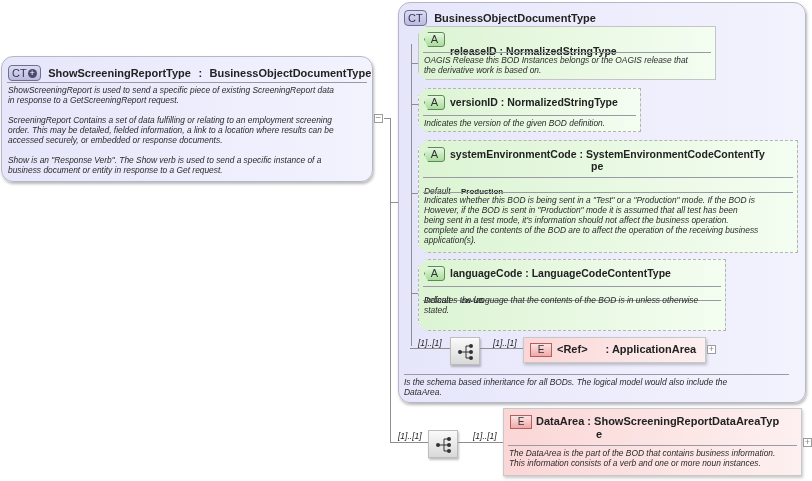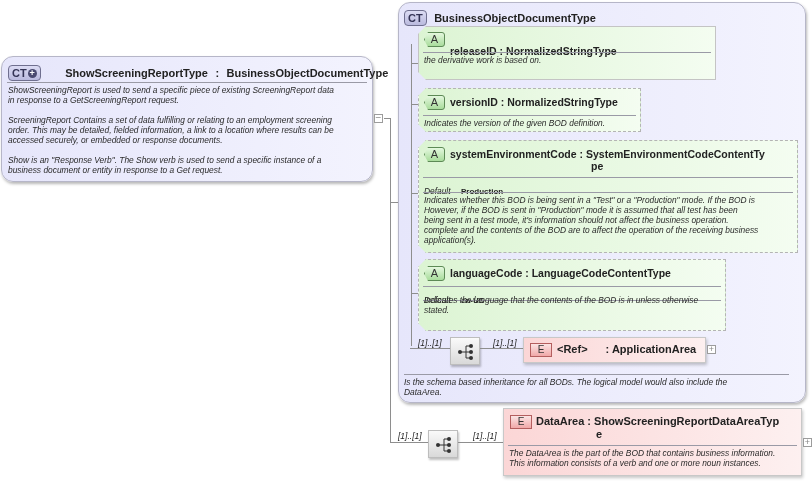--- a/index.html
+++ b/index.html
@@ -23,21 +23,20 @@
     .badge {
       display: inline-block;
       font-size: 11px;
       line-height: 12px;
       padding: 1px 3px;
       border: 1px solid #6f6f8f;
       border-radius: 4px;
       background: linear-gradient(#dcdcf4, #babade);
       color: #333355;
       vertical-align: middle;
-      font-weight: bold;
     }
     .plus-dot {
       display: inline-block; width: 9px; height: 9px; border-radius: 50%;
       background: #4a4a70; color: #fff; font-size: 9px; line-height: 9px;
       text-align: center; vertical-align: 1px; margin-left: 1px;
     }
     .title {
       font-weight: bold; font-size: 11px; color: #222;
     }
     .sep { height: 1px; background: #9a9aa6; }
@@ -104,21 +103,21 @@
     }
   </style>
 </head>
 <body>
 
 <div class="ct-box" style="left:1px; top:56px; width:372px; height:126px;">
   <div class="abs" style="left:6px; top:6px; white-space:nowrap;">
     <span class="badge">
       <span>CT</span><span class="plus-dot">+</span>
     </span>
-    <span class="title" style="margin-left:20px;">ShowScreeningReportType</span>
+    <span class="title" style="margin-left:3px;">ShowScreeningReportType</span>
     <span class="title" style="margin:0 3px;">:</span>
     <span class="title">BusinessObjectDocumentType</span>
   </div>
   <div class="sep abs" style="left:5px; right:5px; top:25px;"></div>
   <div class="doc abs" style="left:6px; top:28px; width:362px;">
     <div>ShowScreeningReport is used to send a specific piece of existing ScreeningReport data</div>
     <div>in response to a GetScreeningReport request.</div>
     <div style="height:10px;"></div>
     <div>ScreeningReport  Contains a set of data fulfilling or relating to an employment screening</div>
     <div>order. This may be detailed, fielded information, a link to a location where results can be</div>
@@ -153,20 +152,21 @@
   </div>
 </div>
 
 <div class="attr solid" style="left:418px; top:26px; width:298px; height:54px;">
   <div class="a-badge" style="left:5px; top:5px;">A</div>
   <div class="attr-title" style="left:31px; top:18px;">
     <span>releaseID</span> : <span>NormalizedStringType</span>
   </div>
   <div class="sep abs" style="left:4px; right:4px; top:25px;"></div>
   <div class="doc abs" style="left:5px; top:28px;">
+    <div>OAGIS Release this BOD Instances belongs or the OAGIS release that</div>
     <div>the derivative work is based on.</div>
   </div>
 </div>
 
 <div class="attr" style="left:418px; top:88px; width:223px; height:44px;">
   <div class="a-badge" style="left:5px; top:6px;">A</div>
   <div class="attr-title" style="left:31px; top:7px;">
     <span>versionID</span> : <span>NormalizedStringType</span>
   </div>
   <div class="sep abs" style="left:4px; right:4px; top:26px;"></div>

